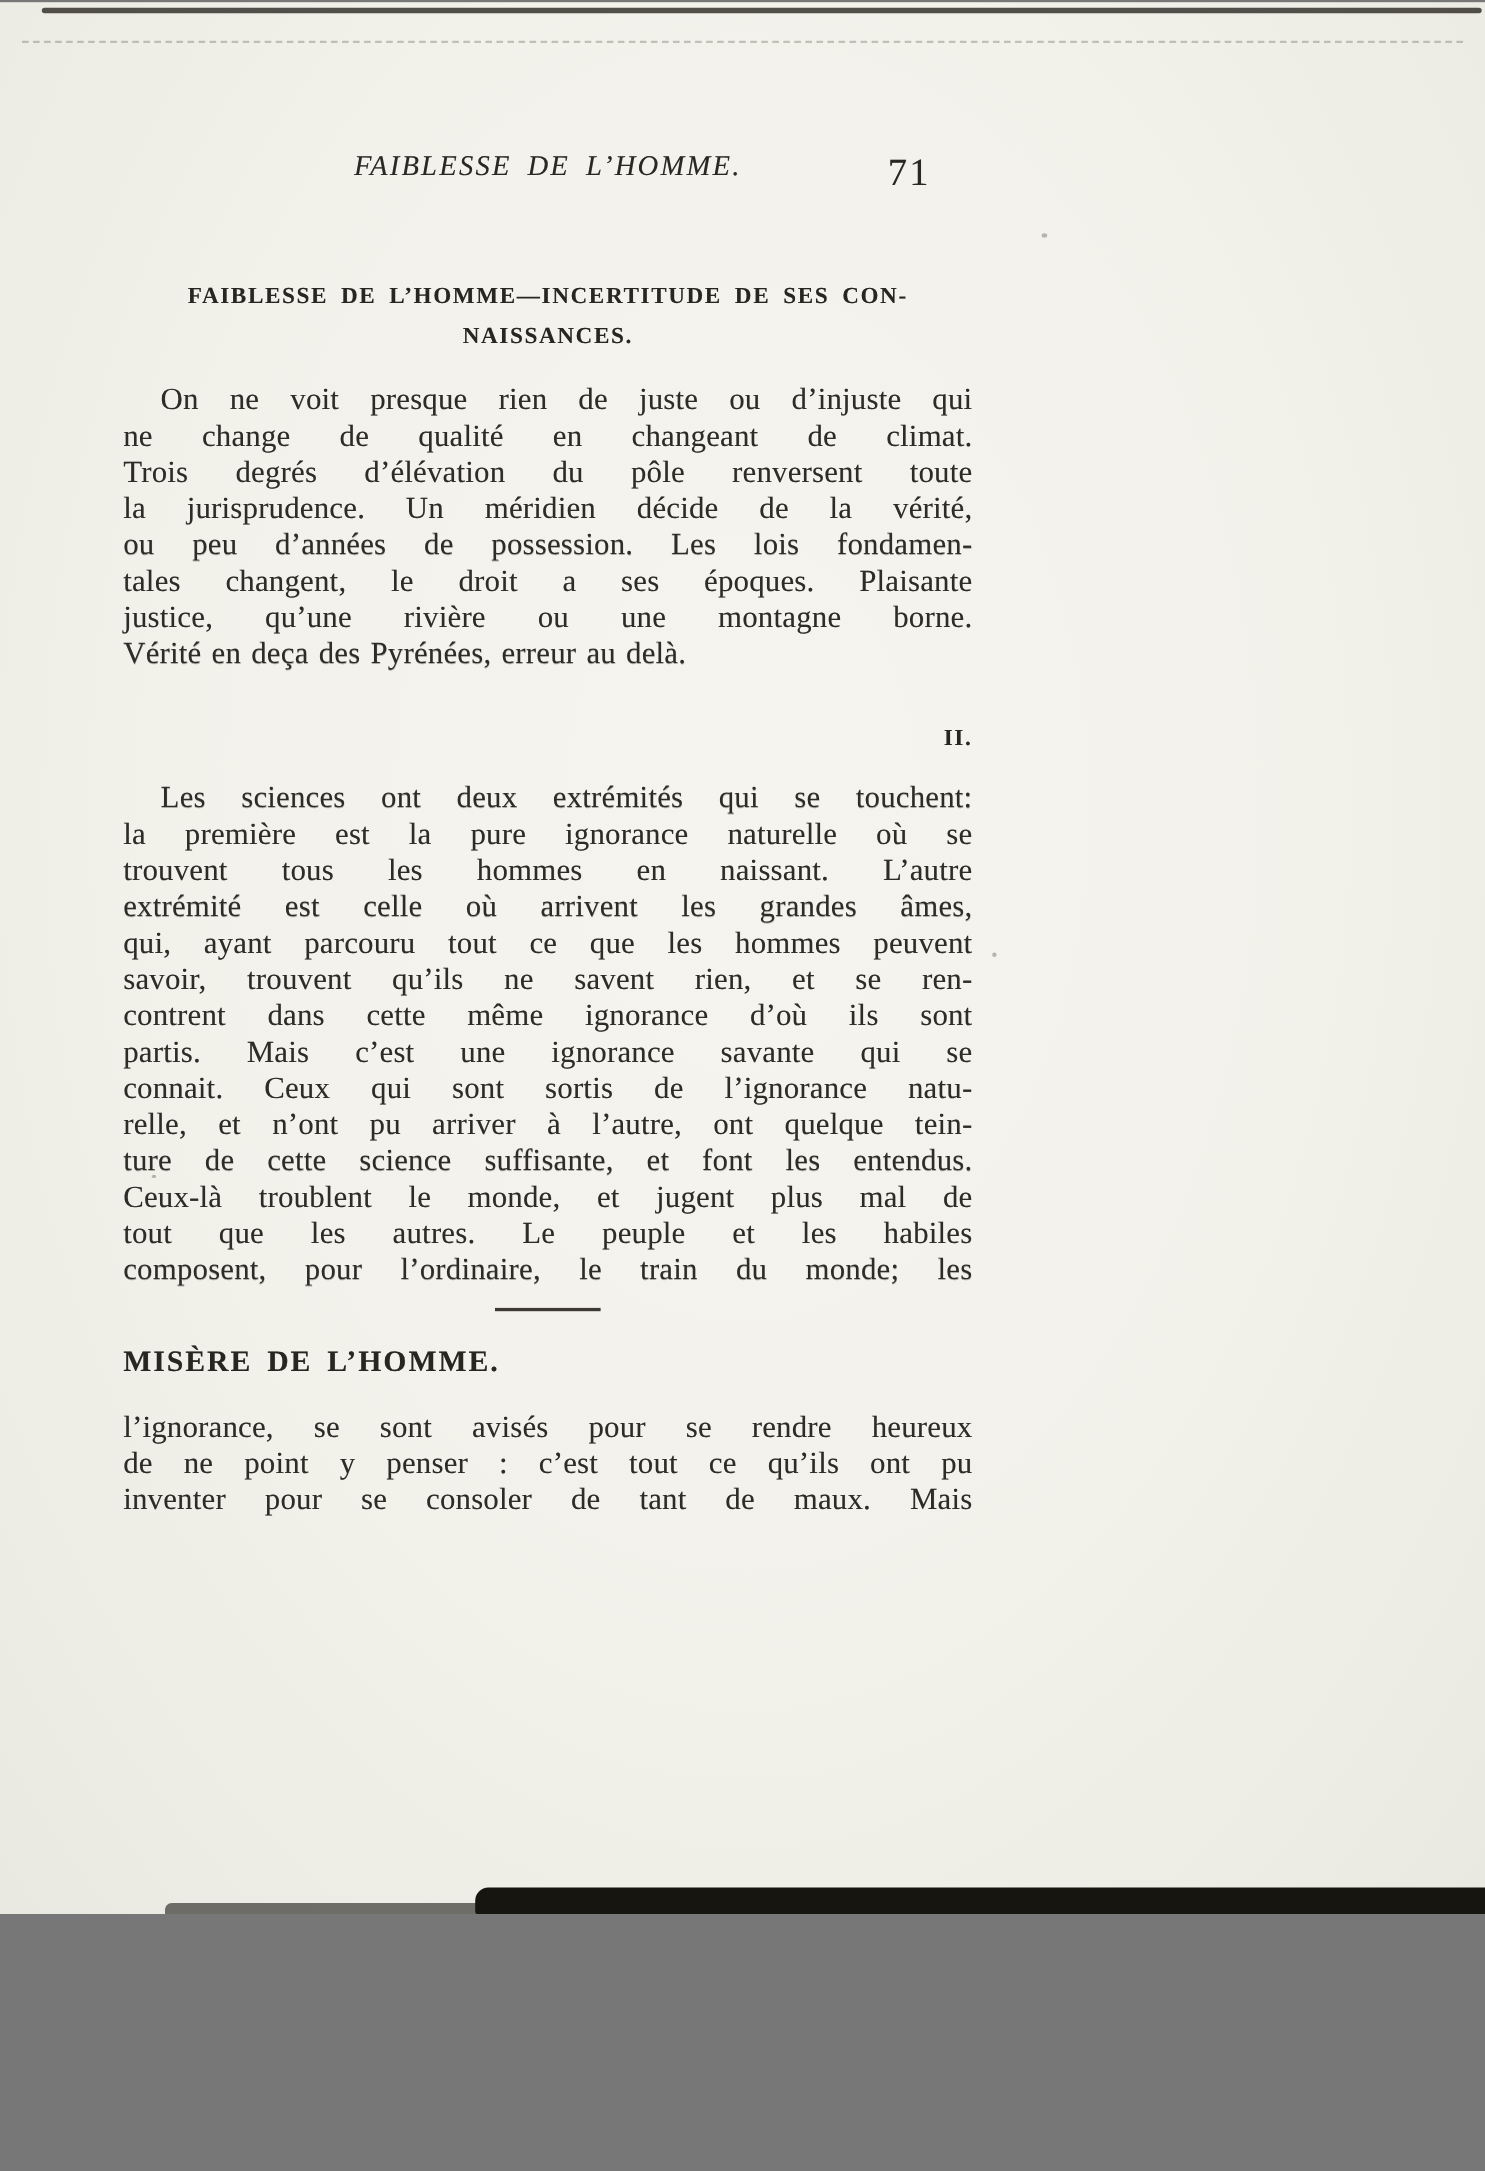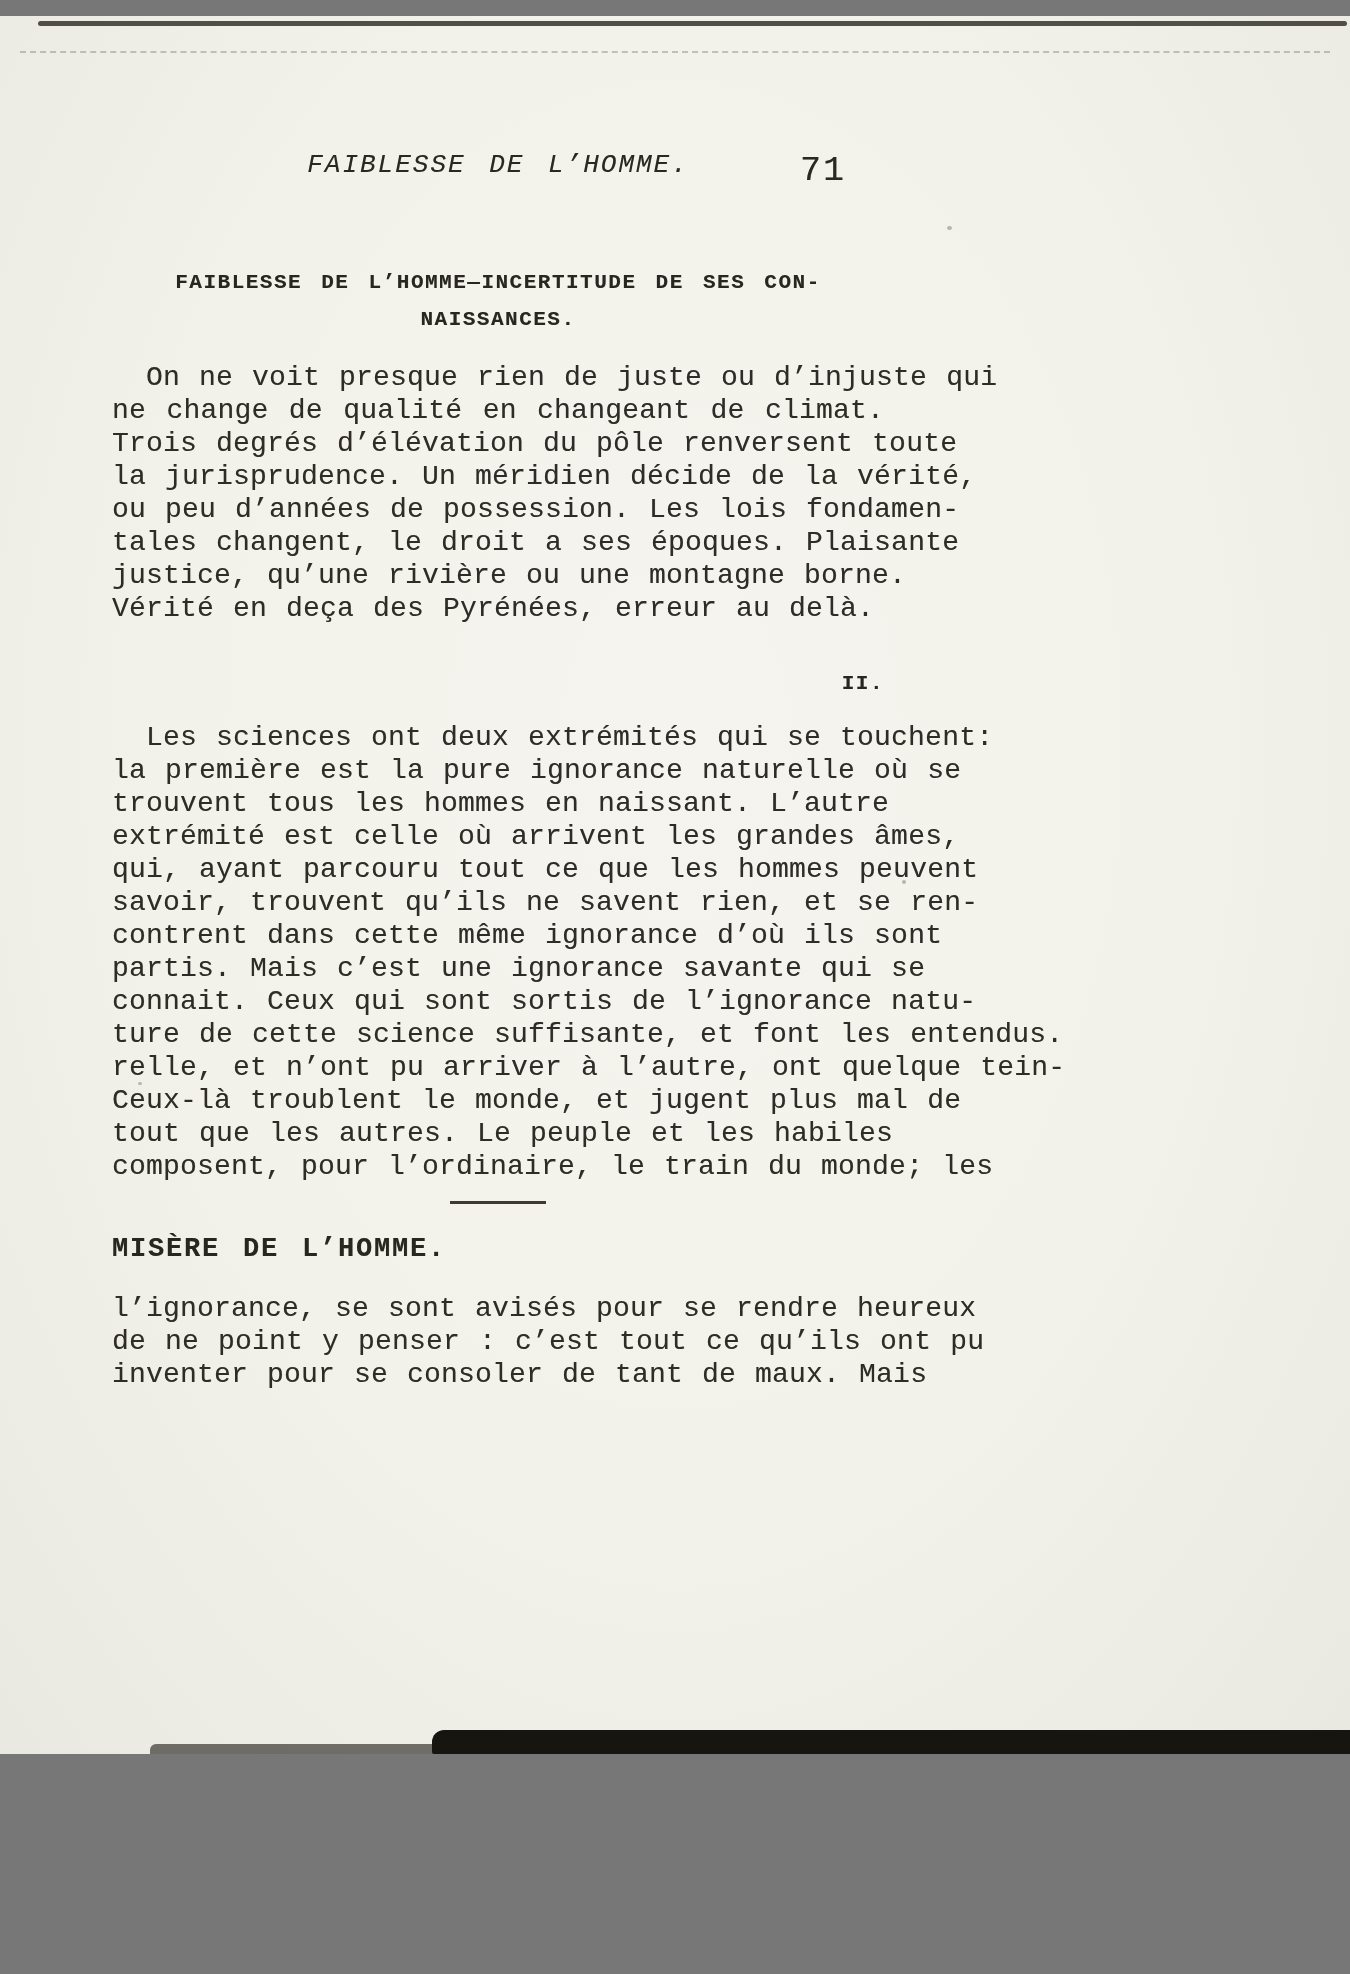--- a/index.html
+++ b/index.html
@@ -1,24 +1,24 @@
 <!DOCTYPE html>
 <html><head>
 <meta charset="utf-8">
 <style>
   * { margin: 0; padding: 0; box-sizing: border-box; }
   html, body { background: #777; }
   .scan {
     position: relative;
     width: 1350px;
     height: 1738px;
-    margin: 16px auto;
+    margin: 2px auto;
     overflow: hidden;
     background: radial-gradient(ellipse at 50% 42%, #f5f4ee 0%, #f2f1ea 55%, #eae9e1 100%);
-    font-family: Liberation Mono, monospace;
+    font-family: Liberation Serif, serif;
     color: #2e2c26;
   }
 
   
   .top-line {
     position: absolute; top: 5px; left: 38px; right: 3px; height: 5px;
     background: #34322b; opacity: .85; border-radius: 3px;
   }
   .top-dashed {
     position: absolute; top: 35px; left: 20px; right: 20px; height: 0;
@@ -154,22 +154,22 @@
     <div class="para para-2">
       <div class="line indent">Les sciences ont deux extrémités qui se touchent:</div>
       <div class="line">la première est la pure ignorance naturelle où se</div>
       <div class="line">trouvent tous les hommes en naissant. L’autre</div>
       <div class="line">extrémité est celle où arrivent les grandes âmes,</div>
       <div class="line">qui, ayant parcouru tout ce que les hommes peuvent</div>
       <div class="line">savoir, trouvent qu’ils ne savent rien, et se ren-</div>
       <div class="line">contrent dans cette même ignorance d’où ils sont</div>
       <div class="line">partis. Mais c’est une ignorance savante qui se</div>
       <div class="line">connait. Ceux qui sont sortis de l’ignorance natu-</div>
+      <div class="line">relle, et n’ont pu arriver à l’autre, ont quelque tein-</div>
       <div class="line">ture de cette science suffisante, et font les entendus.</div>
-      <div class="line">relle, et n’ont pu arriver à l’autre, ont quelque tein-</div>
       <div class="line">Ceux-là troublent le monde, et jugent plus mal de</div>
       <div class="line">tout que les autres. Le peuple et les habiles</div>
       <div class="line">composent, pour l’ordinaire, le train du monde; les</div>
     </div>
 
     <div class="divider"></div>
 
     <div class="subchapter-heading">MISÈRE DE L’HOMME.</div>
 
     <div class="para para-3">

